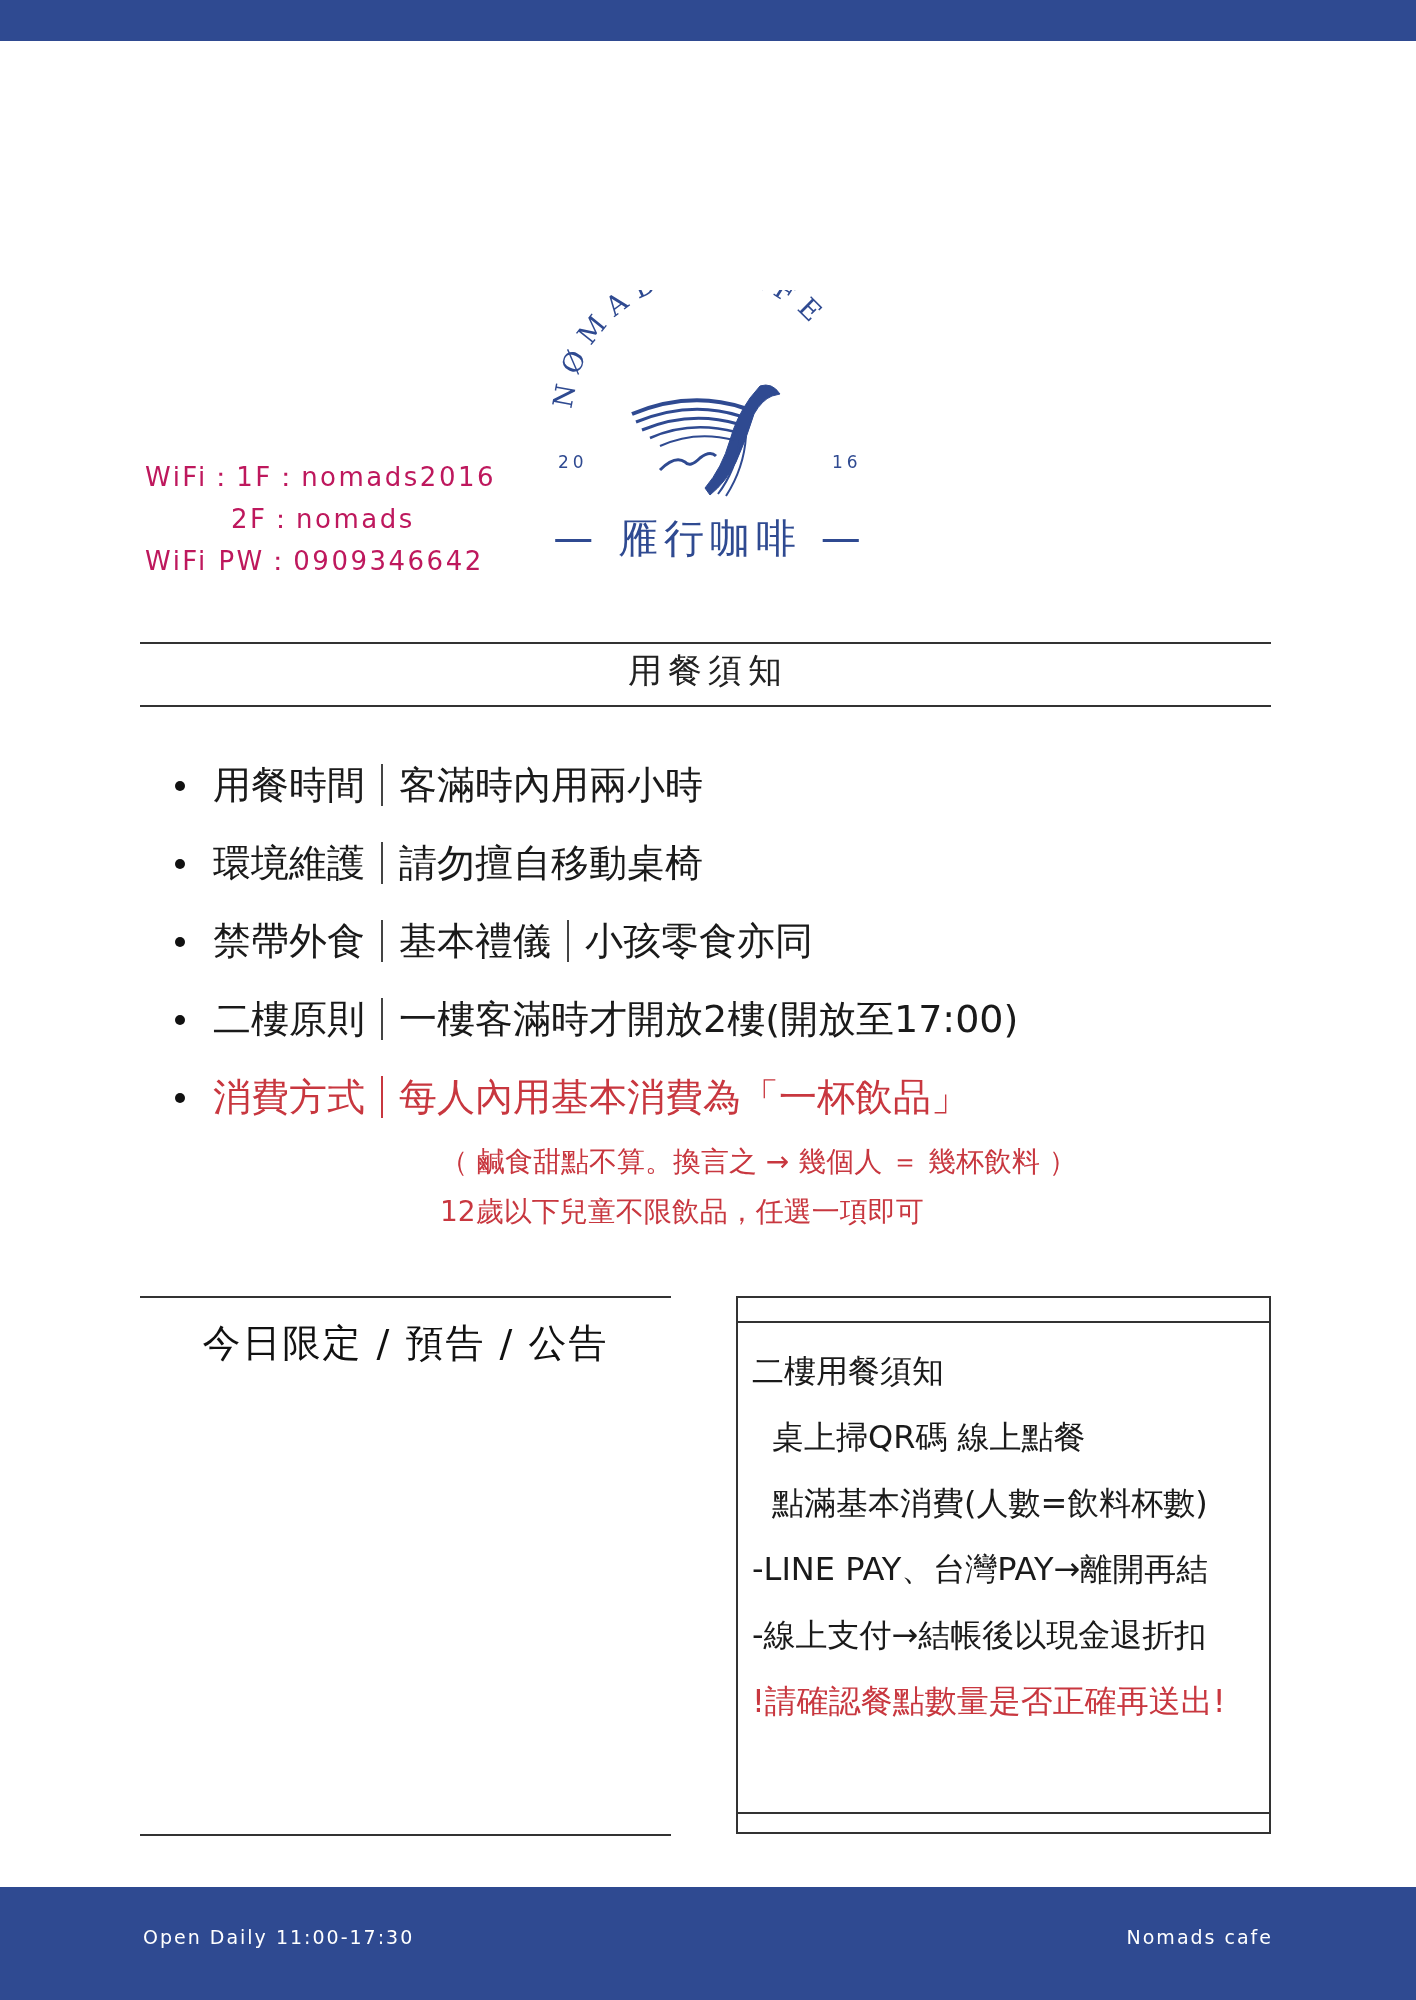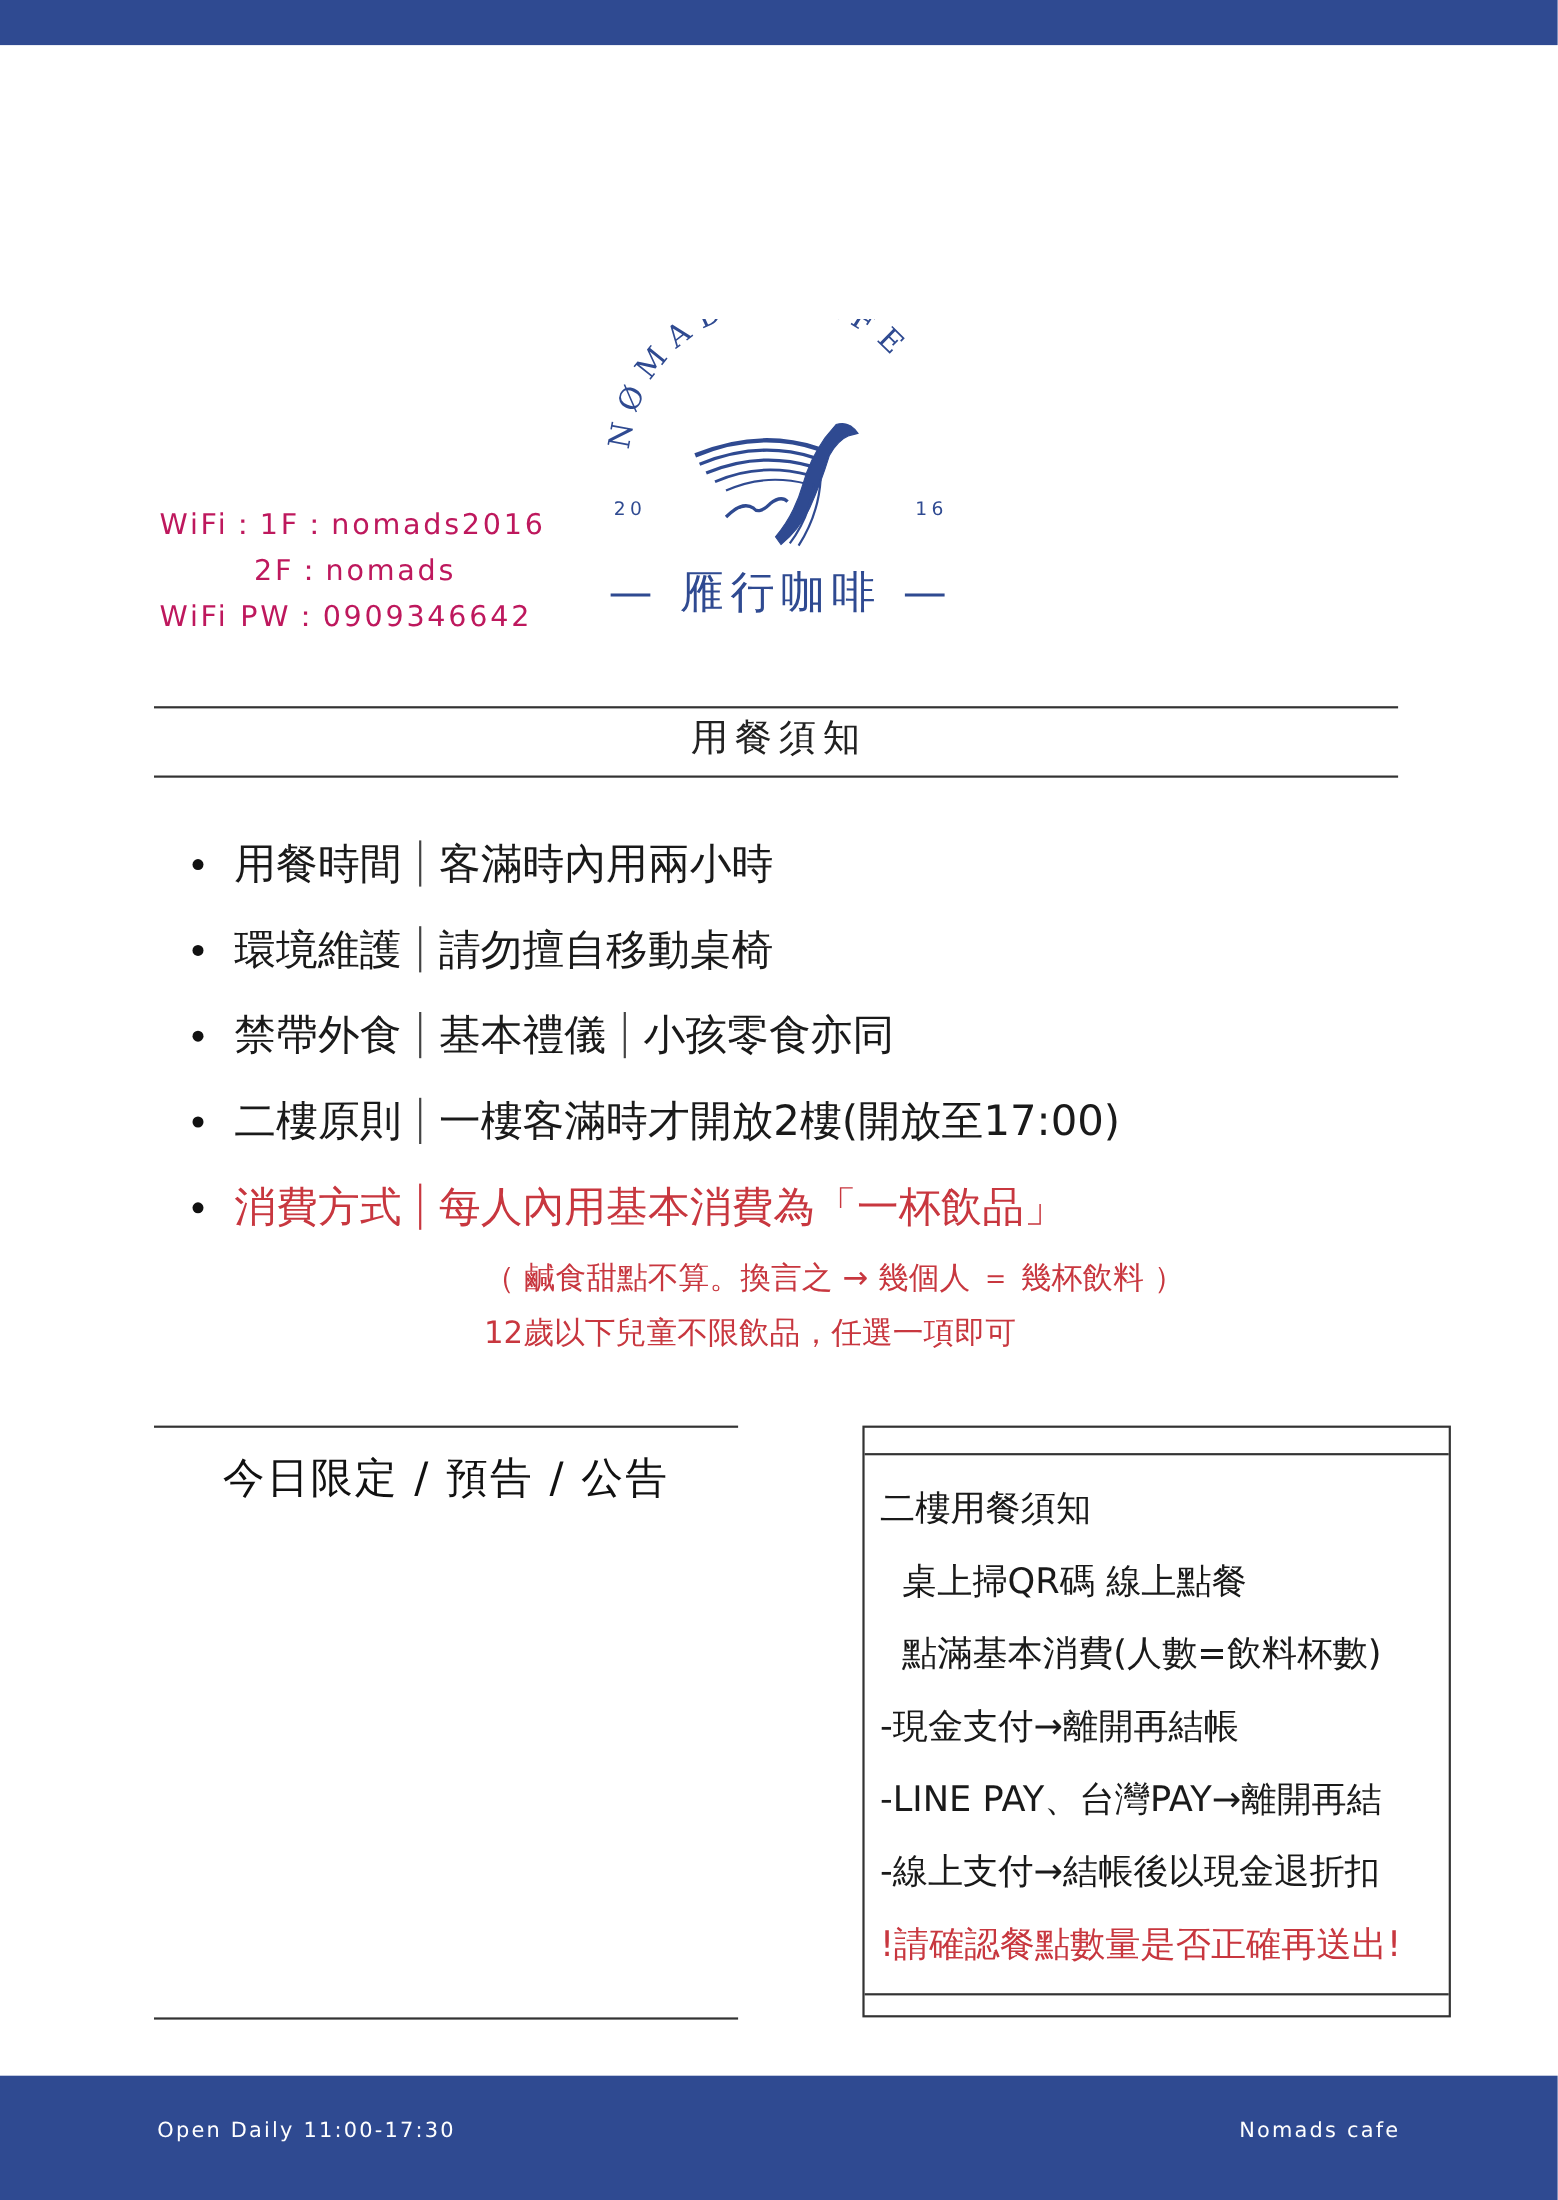--- a/index.html
+++ b/index.html
@@ -31,21 +31,21 @@
   .rules li .sep { display: inline-block; width: 2px; height: 42px; background: #444; margin: 0 16px; vertical-align: -8px; }
   .rules li.red { color: #C8373F; }
   .rules li.red .sep { background: #C8373F; }
   .note { position: absolute; left: 440px; font-size: 28px; color: #C8373F; white-space: nowrap; }
 
   
   .ann-line { position: absolute; left: 140px; width: 531px; height: 2px; background: #333; }
   .ann-title { position: absolute; left: 140px; width: 531px; top: 1318px; text-align: center; font-size: 38px; letter-spacing: 2px; color: #111; }
 
   
-  .box { position: absolute; left: 736px; top: 1296px; width: 535px; height: 538px; border: 2px solid #333; box-sizing: border-box; margin-left: 48px; }
+  .box { position: absolute; left: 736px; top: 1296px; width: 535px; height: 538px; border: 2px solid #333; box-sizing: border-box; }
   .box .inner-top { position: absolute; left: 0; right: 0; top: 23px; height: 2px; background: #333; }
   .box .inner-bot { position: absolute; left: 0; right: 0; top: 514px; height: 2px; background: #333; }
   .box-lines { position: absolute; left: 14px; top: 40px; }
   .box-lines div { height: 66px; line-height: 66px; font-size: 32px; color: #1a1a1a; white-space: nowrap; }
   .box-lines .indent { padding-left: 20px; }
   .box-lines .red { color: #C8373F; }
 </style>
 </head>
 <body>
 
@@ -115,21 +115,20 @@
 <div class="ann-line" style="top:1296px"></div>
 <div class="ann-title">今日限定 / 預告 / 公告</div>
 <div class="ann-line" style="top:1834px"></div>
 
 <div class="box">
   <div class="inner-top"></div>
   <div class="box-lines">
     <div>二樓用餐須知</div>
     <div class="indent">桌上掃QR碼 線上點餐</div>
     <div class="indent">點滿基本消費(人數=飲料杯數)</div>
-    <div>-現金支付→離開再結帳</div>
     <div>-LINE PAY、台灣PAY→離開再結</div>
     <div>-線上支付→結帳後以現金退折扣</div>
     <div class="red">!請確認餐點數量是否正確再送出!</div>
   </div>
   <div class="inner-bot"></div>
 </div>
 
 <div class="footer"></div>
 <div class="footer-text" style="left:143px">Open Daily 11:00-17:30</div>
 <div class="footer-text" style="right:143px">Nomads cafe</div>

